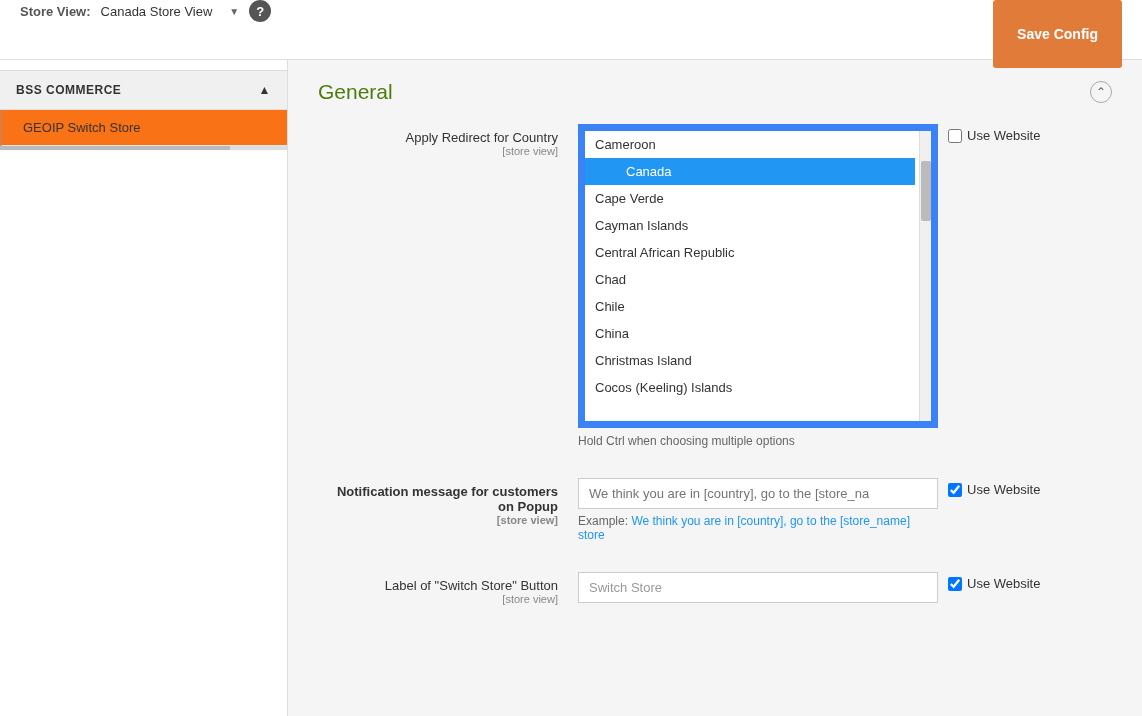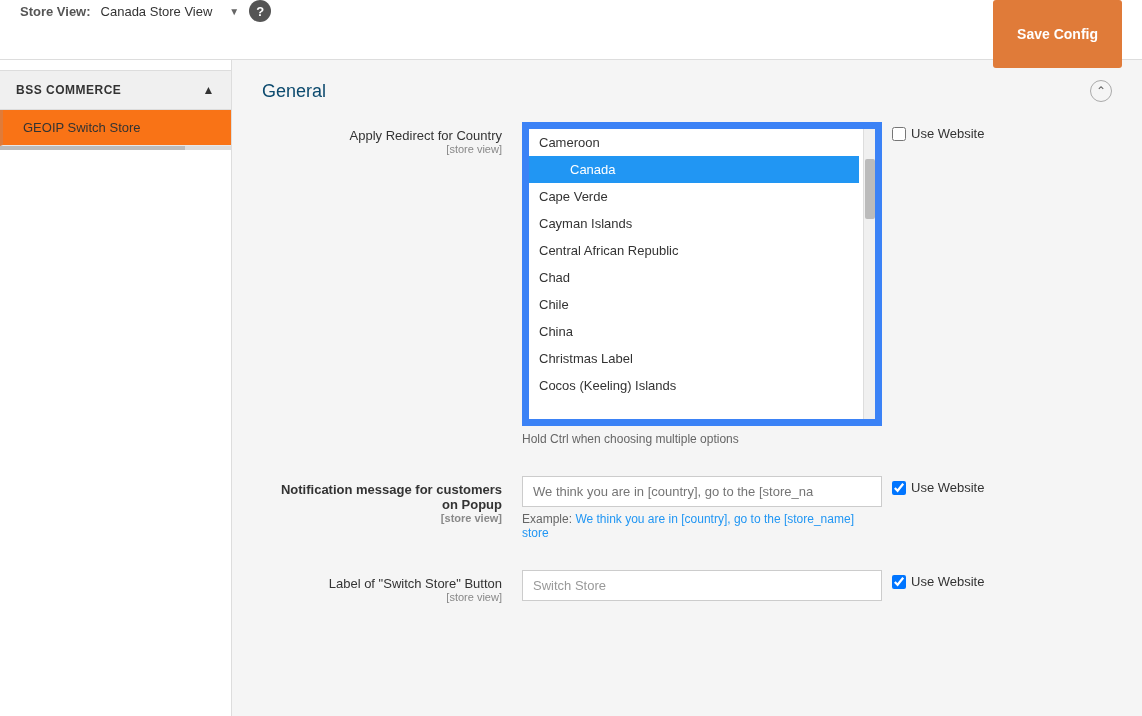--- a/index.html
+++ b/index.html
@@ -62,21 +62,21 @@
     }
 
     
     .main-layout {
       display: flex;
       min-height: 656px;
     }
 
     
     .sidebar {
-      width: 232px;
+      width: 288px;
       background: #fff;
       border-right: 1px solid #ddd;
       padding-top: 10px;
     }
     .sidebar-section-header {
       display: flex;
       align-items: center;
       justify-content: space-between;
       padding: 12px 16px;
       background: #f0f0f0;
@@ -113,22 +113,22 @@
       flex: 1;
       padding: 20px 30px;
     }
     .content-header {
       display: flex;
       align-items: center;
       justify-content: space-between;
       margin-bottom: 20px;
     }
     .content-title {
-      font-size: 18px;
-      color: #0c4a6e;
+      font-size: 21px;
+      color: #4d7c0f;
       font-weight: normal;
     }
     .collapse-icon {
       width: 22px;
       height: 22px;
       border-radius: 50%;
       border: 1px solid #aaa;
       display: flex;
       align-items: center;
       justify-content: center;
@@ -296,21 +296,21 @@
         <div class="country-select-wrapper">
           <ul class="country-list">
           <li>Cameroon</li>
               <li class="selected">Canada</li>
               <li>Cape Verde</li>
               <li>Cayman Islands</li>
               <li>Central African Republic</li>
               <li>Chad</li>
               <li>Chile</li>
               <li>China</li>
-              <li>Christmas Label</li>
+              <li>Christmas Island</li>
               <li>Cocos (Keeling) Islands</li>
             </ul>
           <div class="scrollbar-track">
             <div class="scrollbar-thumb"></div>
           </div>
         </div>
         <div class="hint-text">
           <span>Hold Ctrl when choosing multiple options</span>
         </div>
       </div>

